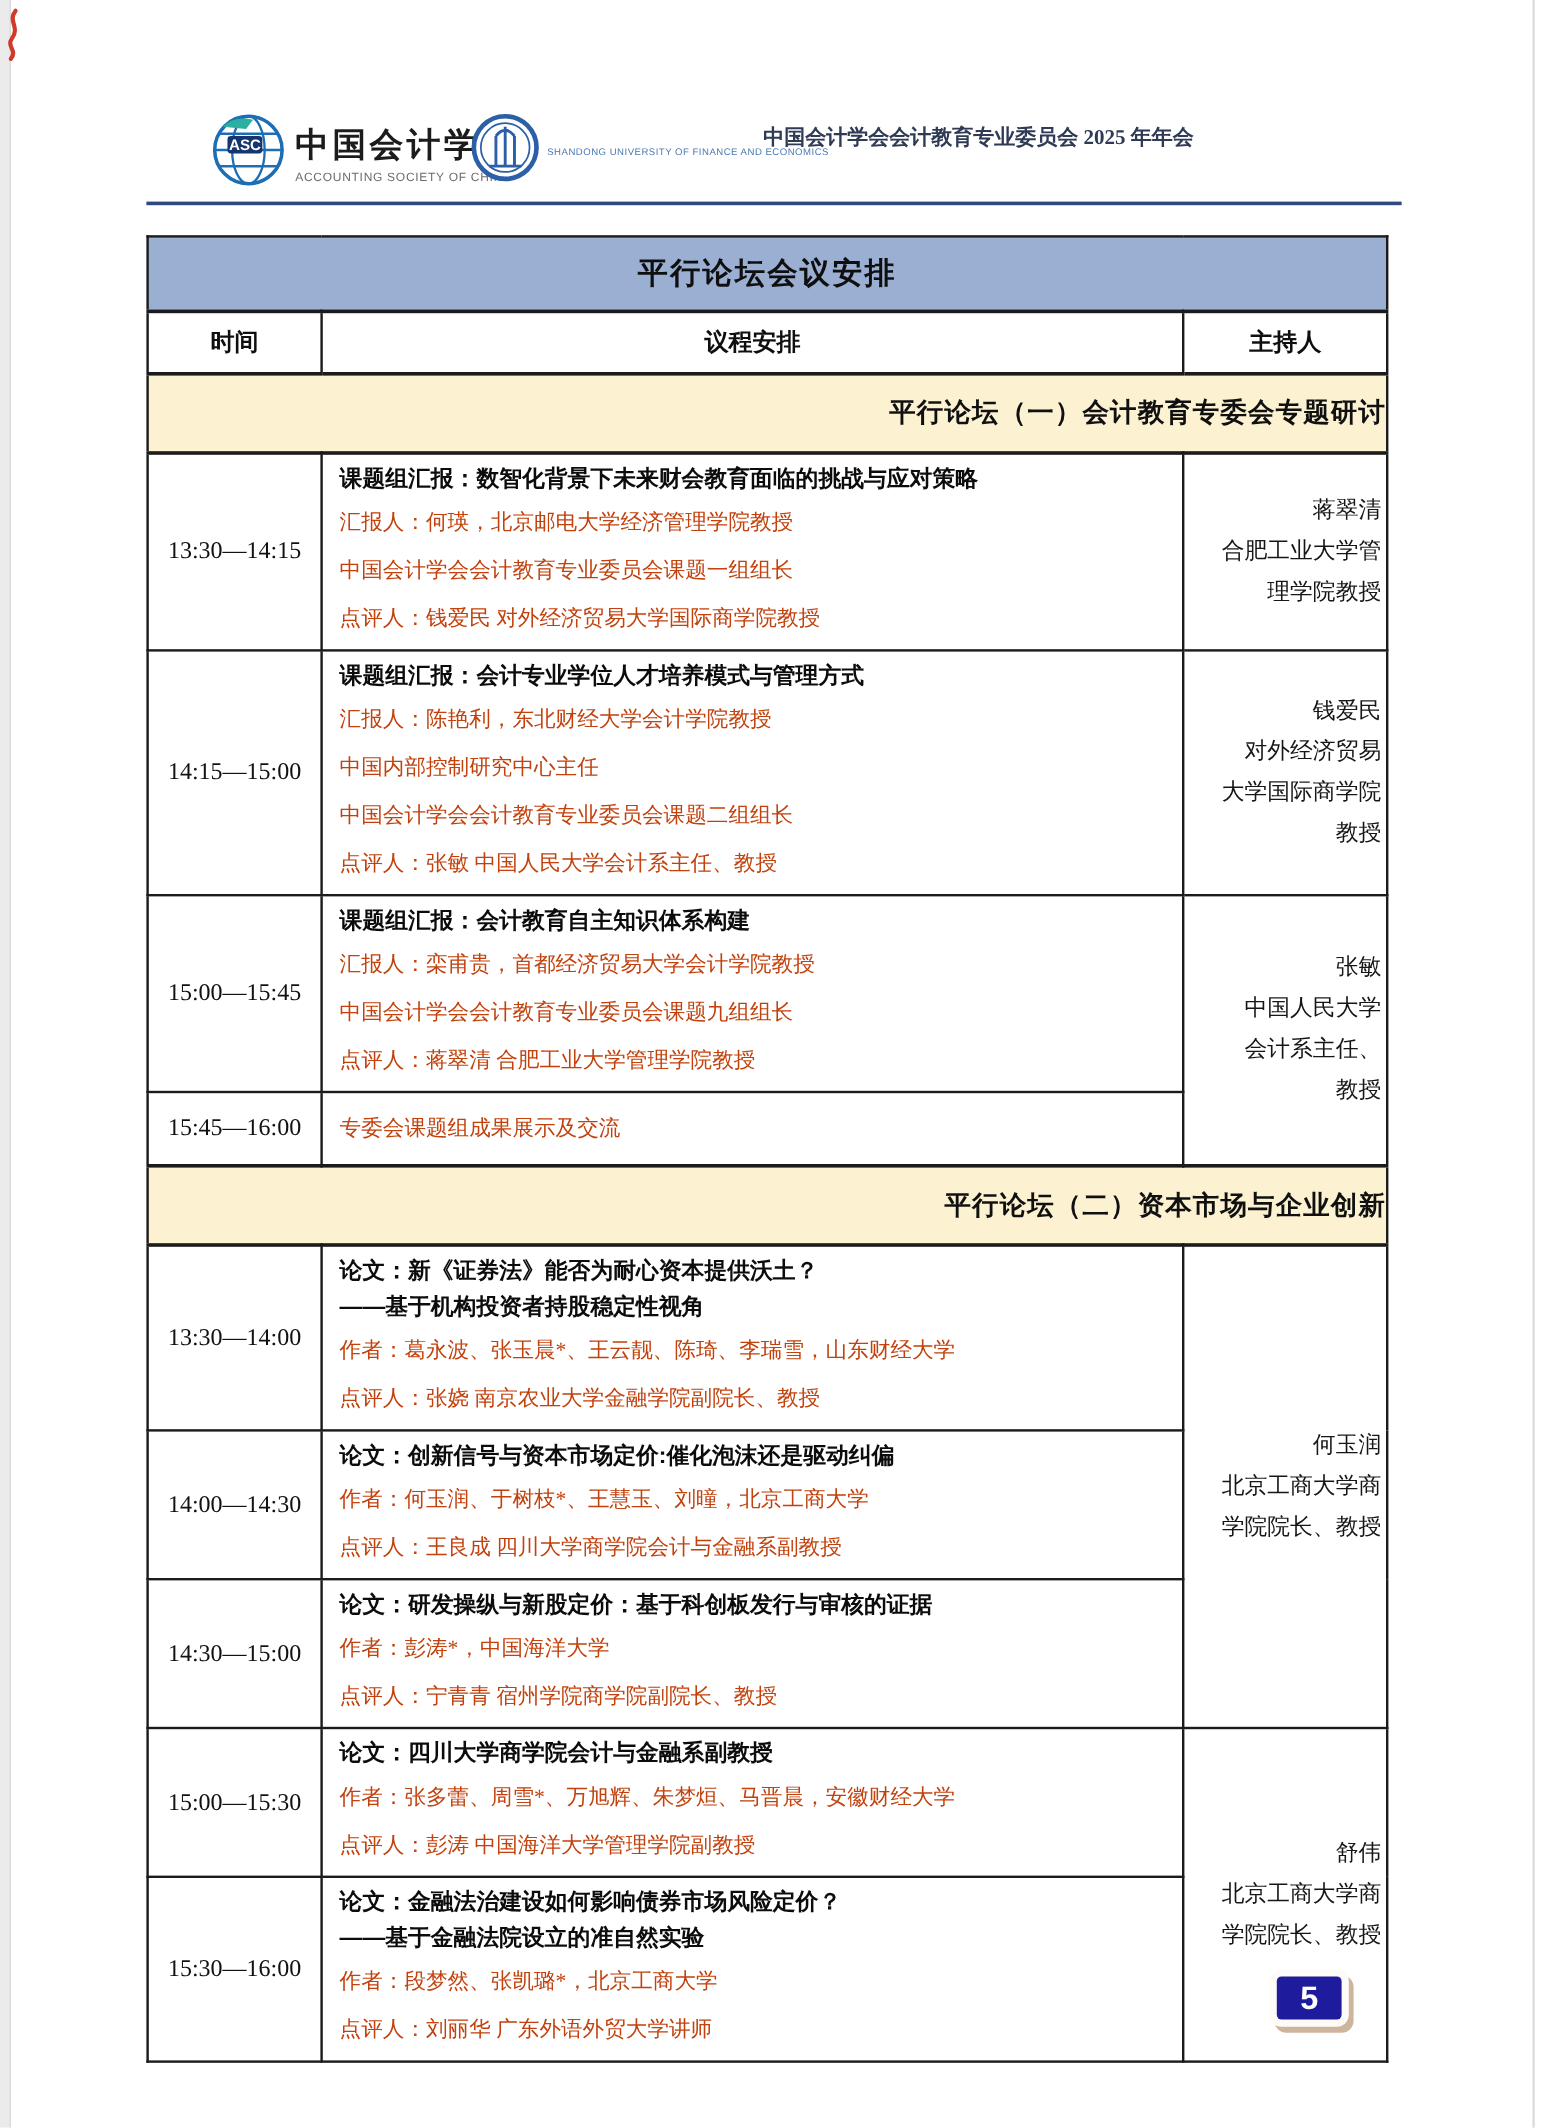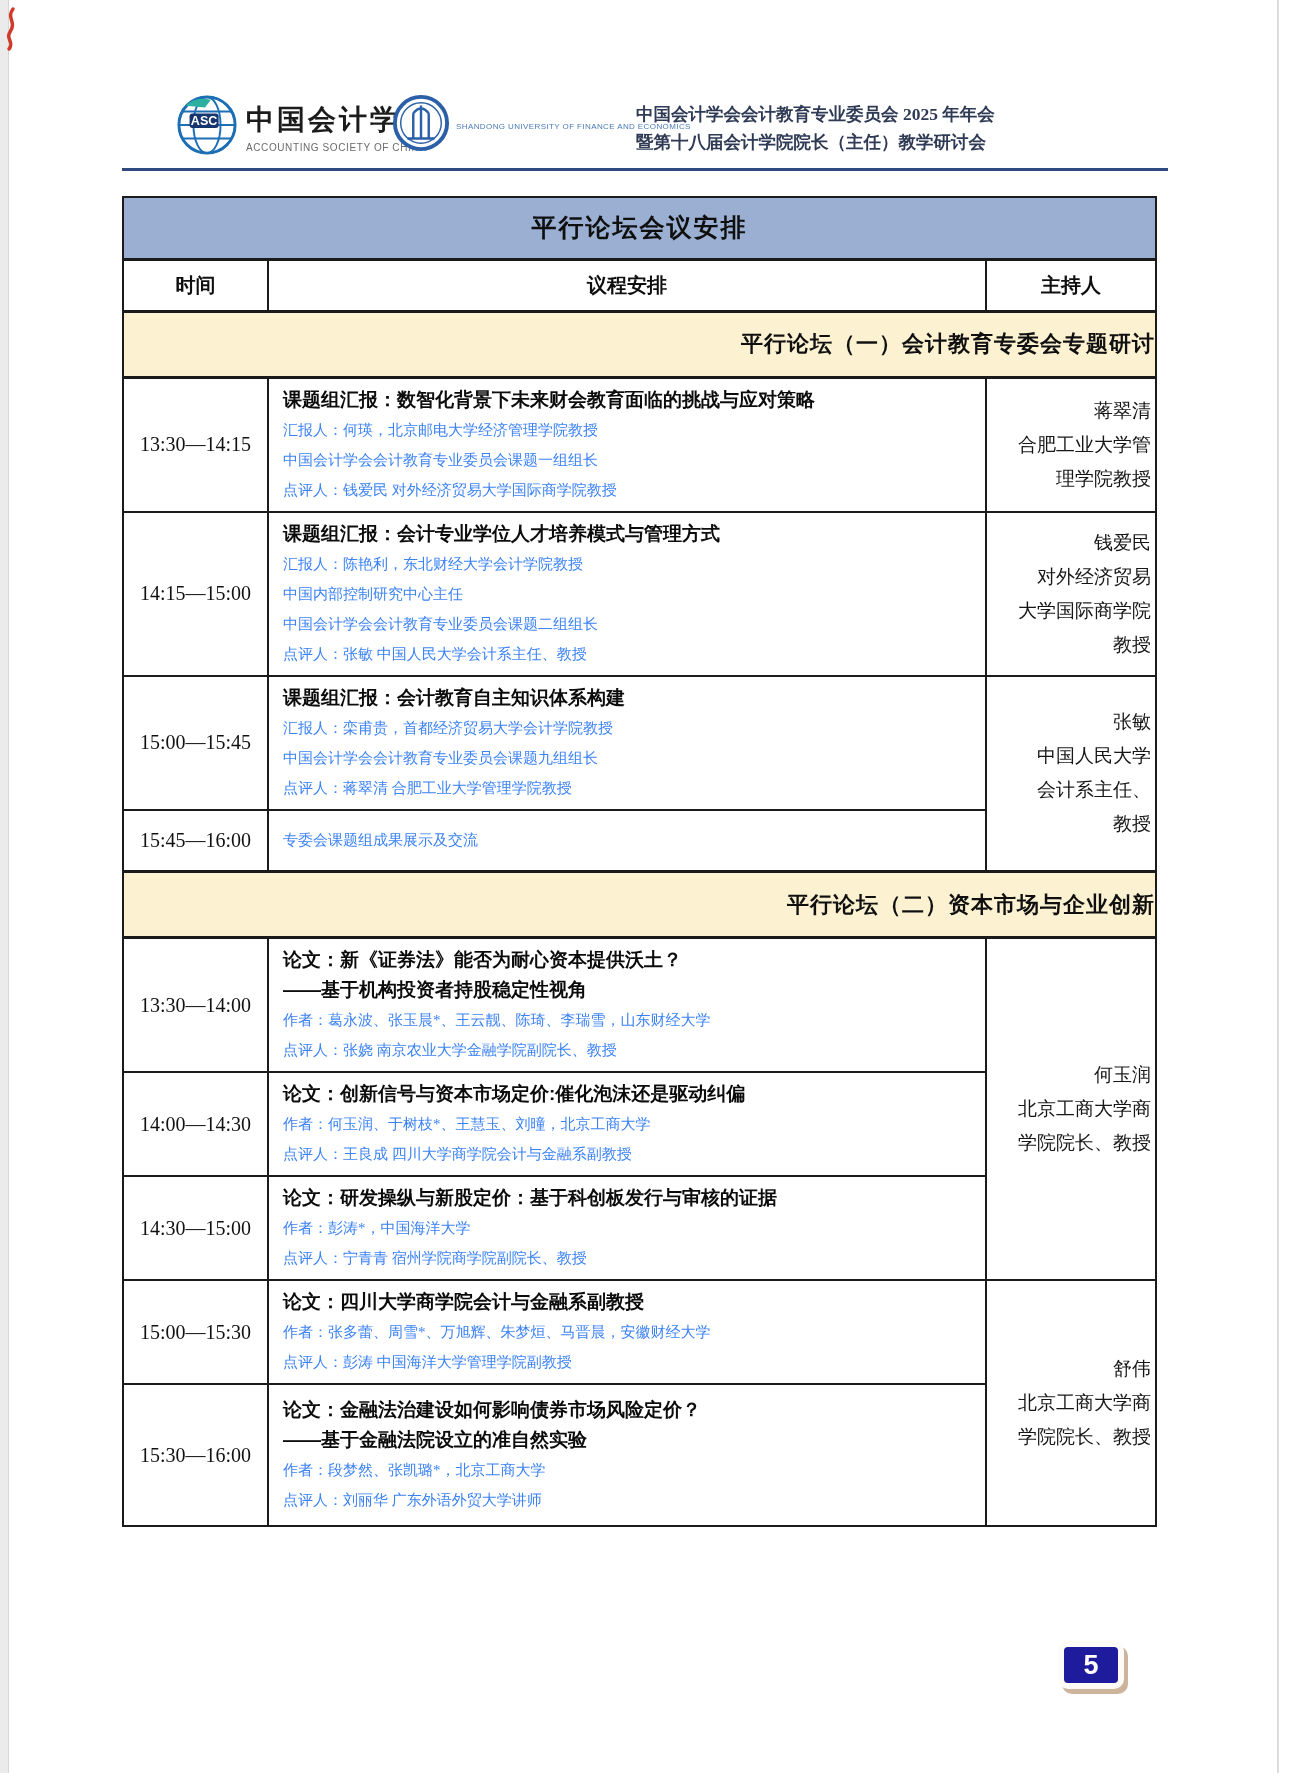--- a/index.html
+++ b/index.html
@@ -64,21 +64,21 @@
     font-weight:700; font-size:22px; letter-spacing:1px; color:#101010;
     border-top-width:3px; border-bottom-width:3px;
   }
   .time-cell { text-align:center; font-size:20px; color:#111; padding:4px 2px;border-radius:29px; }
   .agenda-cell { text-align:left; padding:6px 14px; }
   .agenda-title {
     font-family:"Liberation Sans","DejaVu Sans",sans-serif;
     font-weight:700; font-size:19px; line-height:30px; color:#0c0c0c;
     white-space:pre-line;
   }
-  .agenda-details { font-size:15px; line-height:30px; color:#3b82f6; white-space:pre-line; }
+  .agenda-details { font-size:18px; line-height:40px; color:#c2410c; white-space:pre-line; }
   .host-cell { text-align:right; font-size:19px; line-height:34px; color:#161616;
     white-space:pre-line; padding:6px 4px; }
 
   
   .page-badge-wrap {
     position:absolute; left:1058px; top:1641px; width:66px; height:48px;
     background:#fdfbf7; border-radius:10px;
     box-shadow:4px 5px 0 #cdb49c;
     display:flex; align-items:center; justify-content:center;
   }
@@ -131,21 +131,20 @@
         <path d="M30 12 L30 46 M22 20 L22 46 M38 20 L38 46 M16 46 L44 46 M22 20 Q30 10 38 20" fill="none" stroke="#2b5fa7" stroke-width="2.5"></path>
       </svg>
     </span>
     <div class="sdufe-text">
       <div class="sdufe-en">SHANDONG UNIVERSITY OF FINANCE AND ECONOMICS</div>
     </div>
   </div>
 
   <div class="event-block">
     <div>中国会计学会会计教育专业委员会 2025 年年会</div>
-    <div>暨第十八届会计学院院长（主任）教学研讨会</div>
   </div>
 </div>
 
 <div class="hdr-rule"></div>
 
 <table class="sched">
   <colgroup>
       <col style="width:145px">
       <col style="width:718px">
       <col style="width:170px">

